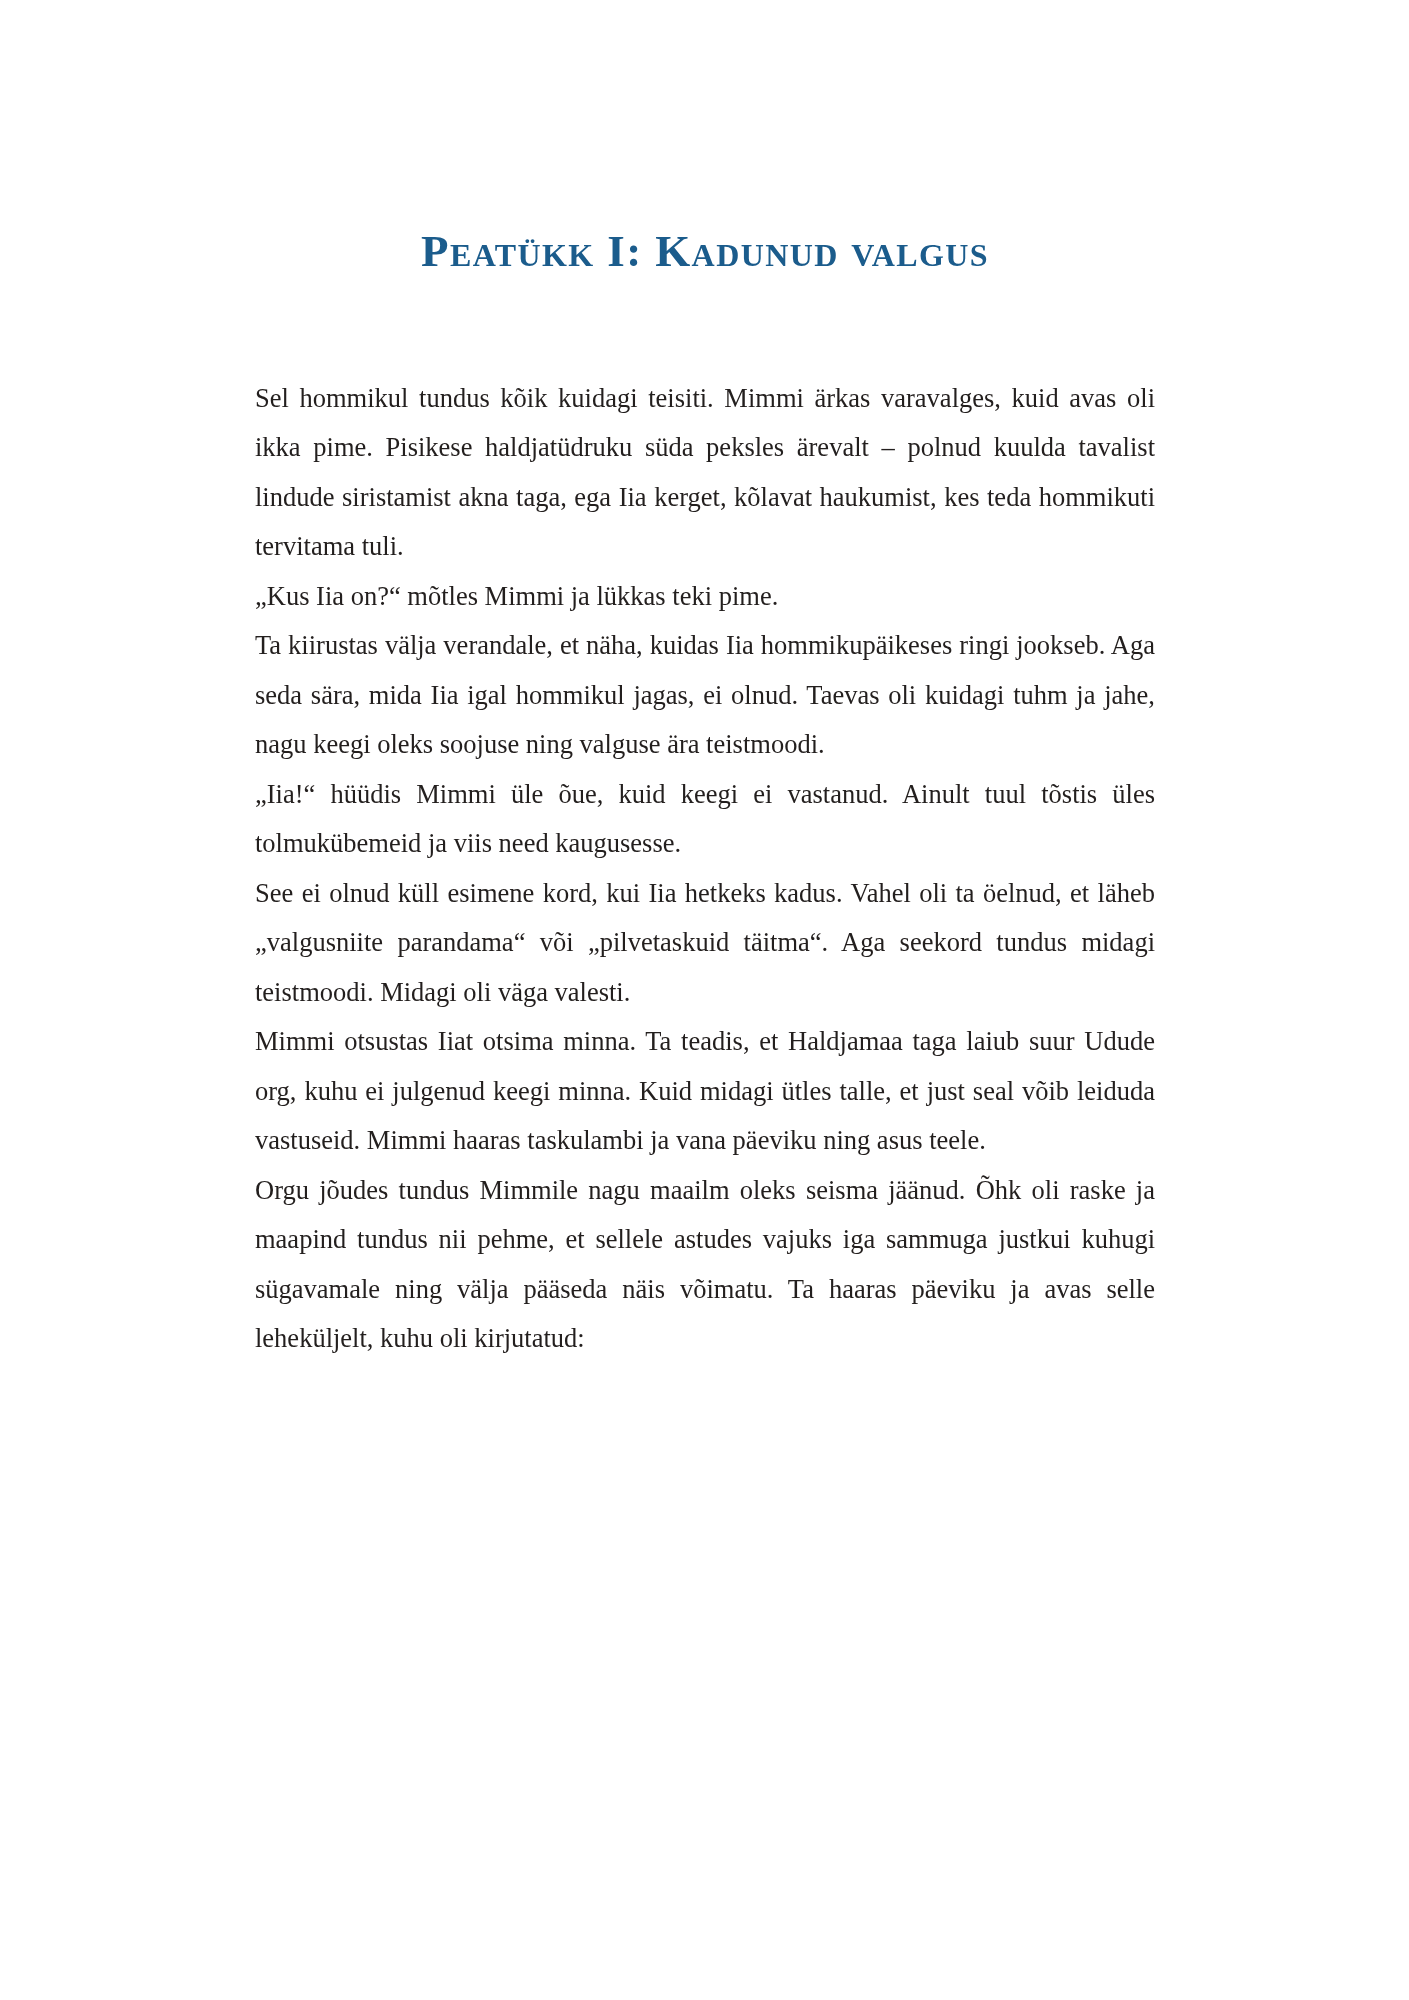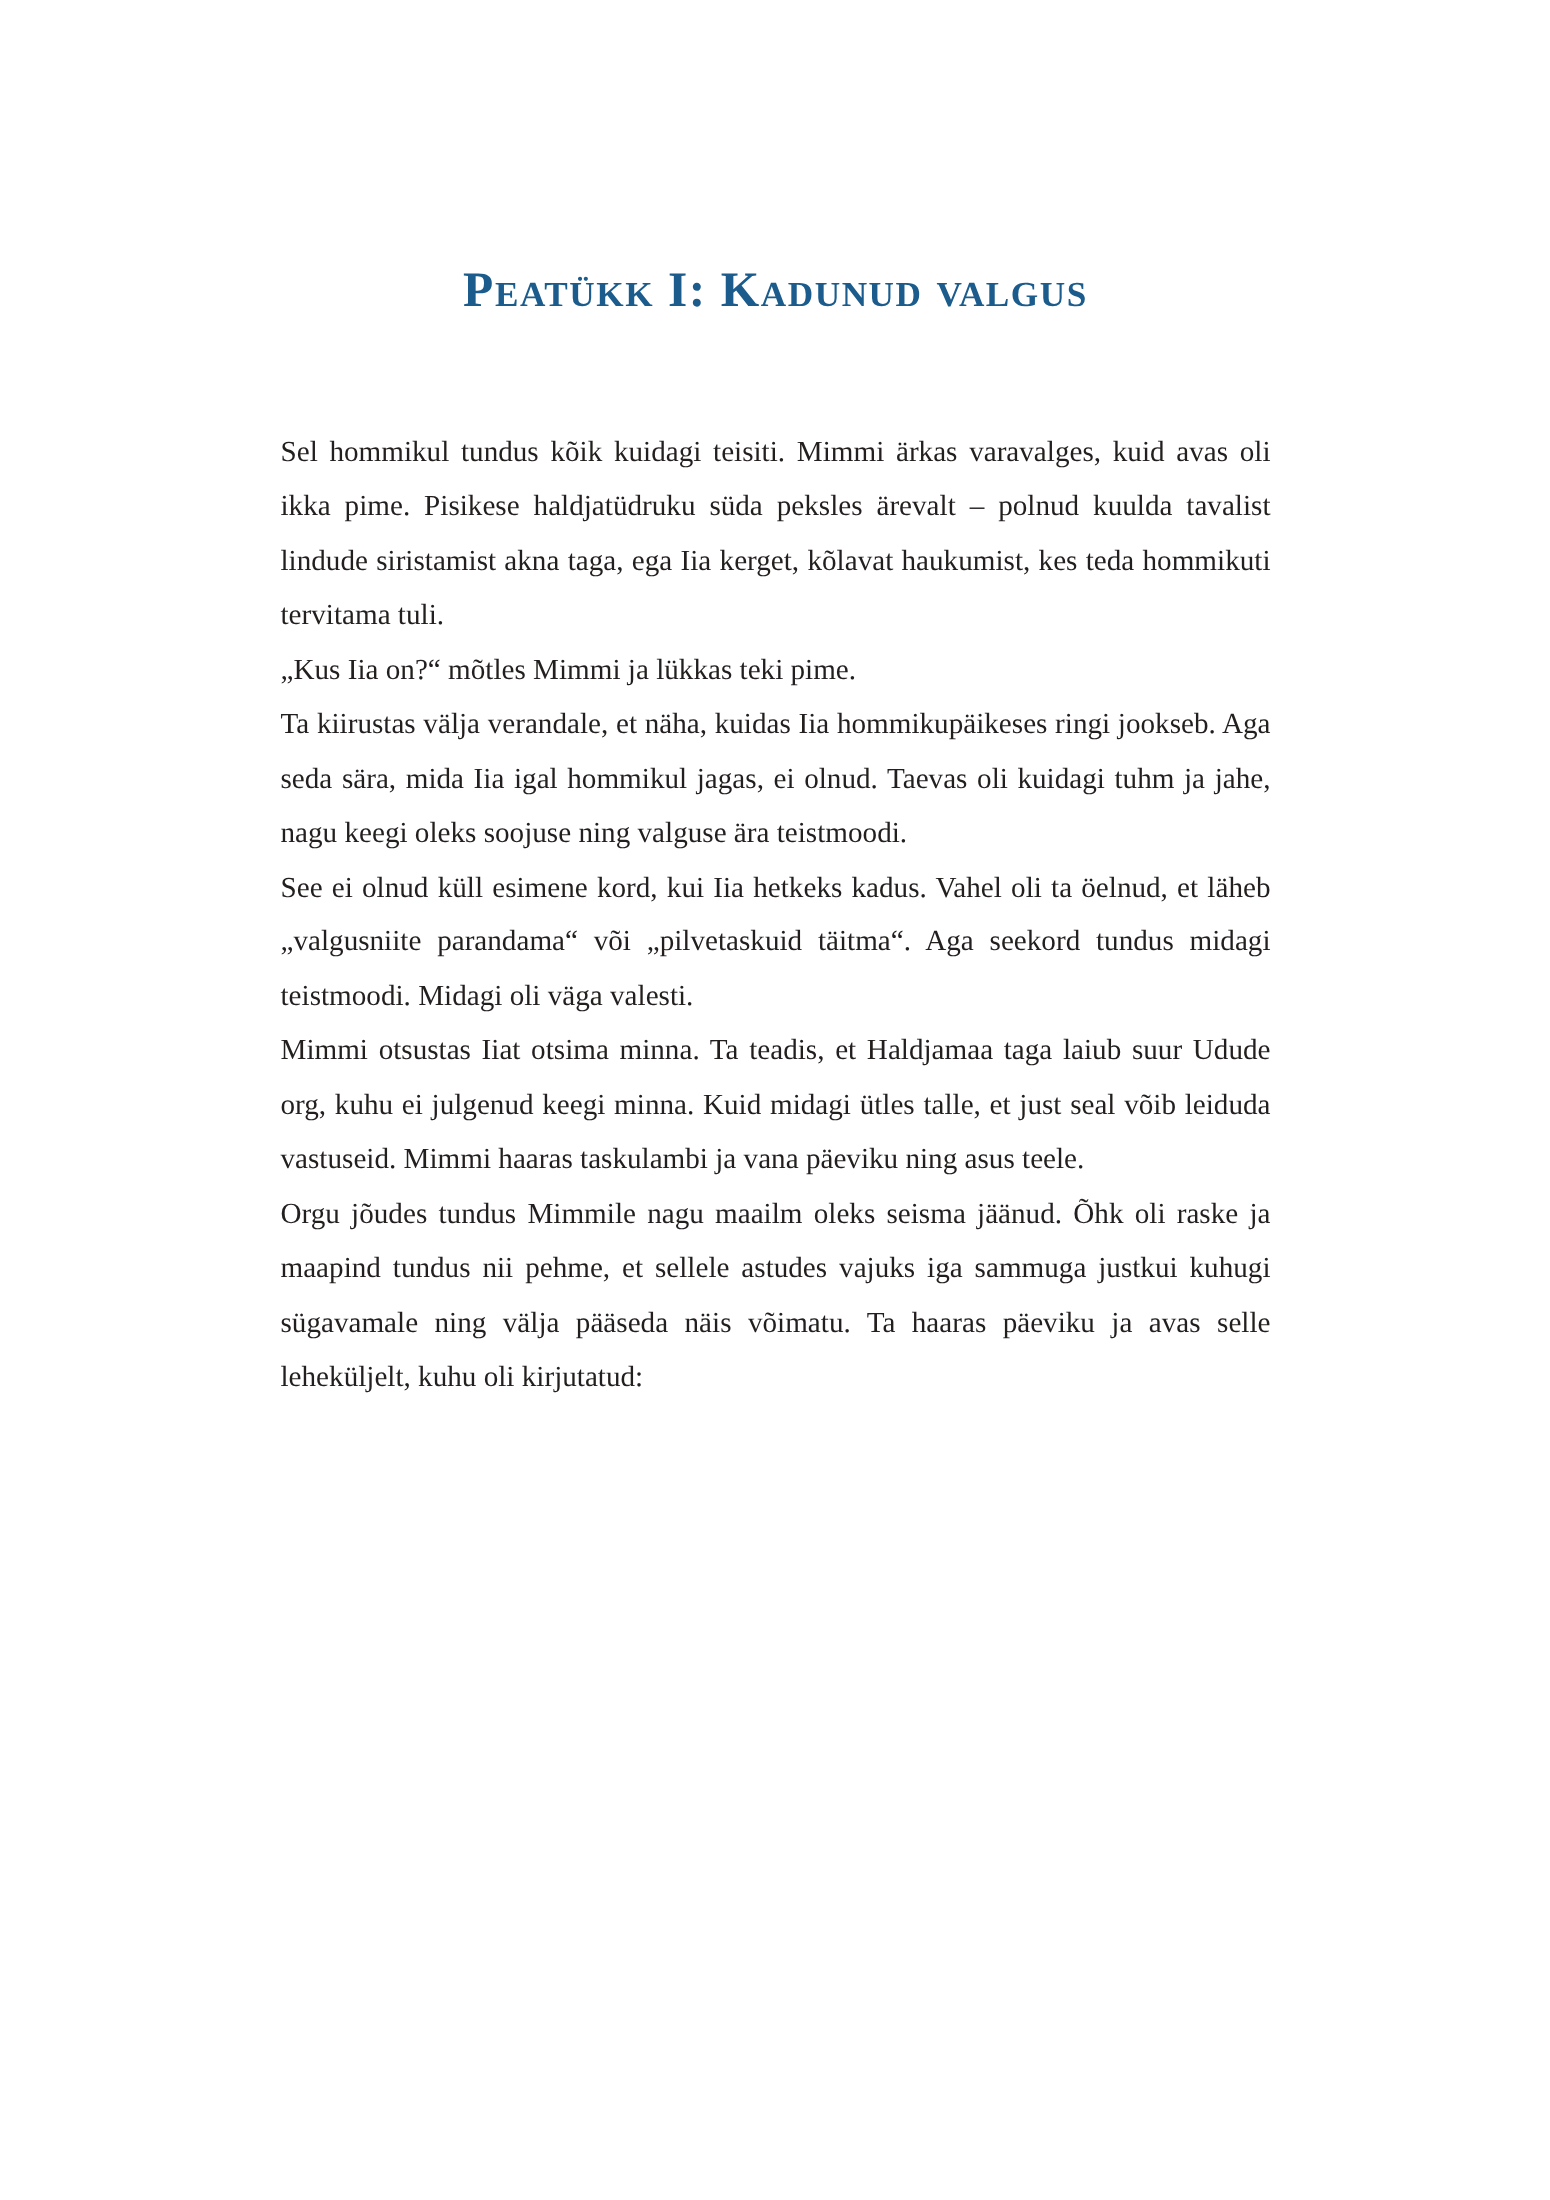--- a/index.html
+++ b/index.html
@@ -18,21 +18,21 @@
     position: relative;
     width: 1409px;
     height: 2000px;
     background: #ffffff;
     box-sizing: border-box;
   }
 
   .content {
     position: absolute;
     left: 255px;
-    top: 16px;
+    top: 4px;
     width: 900px;
   }
 
   .chapter-title {
     font-family: "Liberation Serif", "DejaVu Serif", serif;
     font-variant: small-caps;
     font-weight: 700;
     font-size: 45px;
     letter-spacing: 1.4px;
     color: #1b5c8c;
@@ -66,20 +66,21 @@
 <div class="page">
 
   <div class="content">
 
     <h1 class="chapter-title">Peatükk I: Kadunud valgus</h1>
 
     <div class="body-block">
       <p class="para">Sel hommikul tundus kõik kuidagi teisiti. Mimmi ärkas varavalges, kuid avas oli ikka pime. Pisikese haldjatüdruku süda peksles ärevalt – polnud kuulda tavalist lindude siristamist akna taga, ega Iia kerget, kõlavat haukumist, kes teda hommikuti tervitama tuli.</p>
       <p class="para">„Kus Iia on?“ mõtles Mimmi ja lükkas teki pime.</p>
       <p class="para">Ta kiirustas välja verandale, et näha, kuidas Iia hommikupäikeses ringi jookseb. Aga seda sära, mida Iia igal hommikul jagas, ei olnud. Taevas oli kuidagi tuhm ja jahe, nagu keegi oleks soojuse ning valguse ära teistmoodi.</p>
+      <p class="para">„Iia!“ hüüdis Mimmi üle õue, kuid keegi ei vastanud. Ainult tuul tõstis üles tolmukübemeid ja viis need kaugusesse.</p>
       <p class="para">See ei olnud küll esimene kord, kui Iia hetkeks kadus. Vahel oli ta öelnud, et läheb „valgusniite parandama“ või „pilvetaskuid täitma“. Aga seekord tundus midagi teistmoodi. Midagi oli väga valesti.</p>
       <p class="para">Mimmi otsustas Iiat otsima minna. Ta teadis, et Haldjamaa taga laiub suur Udude org, kuhu ei julgenud keegi minna. Kuid midagi ütles talle, et just seal võib leiduda vastuseid. Mimmi haaras taskulambi ja vana päeviku ning asus teele.</p>
       <p class="para">Orgu jõudes tundus Mimmile nagu maailm oleks seisma jäänud. Õhk oli raske ja maapind tundus nii pehme, et sellele astudes vajuks iga sammuga justkui kuhugi sügavamale ning välja pääseda näis võimatu. Ta haaras päeviku ja avas selle leheküljelt, kuhu oli kirjutatud:</p>
     </div>
 
   </div>
 
 </div>
 
 </body></html>

